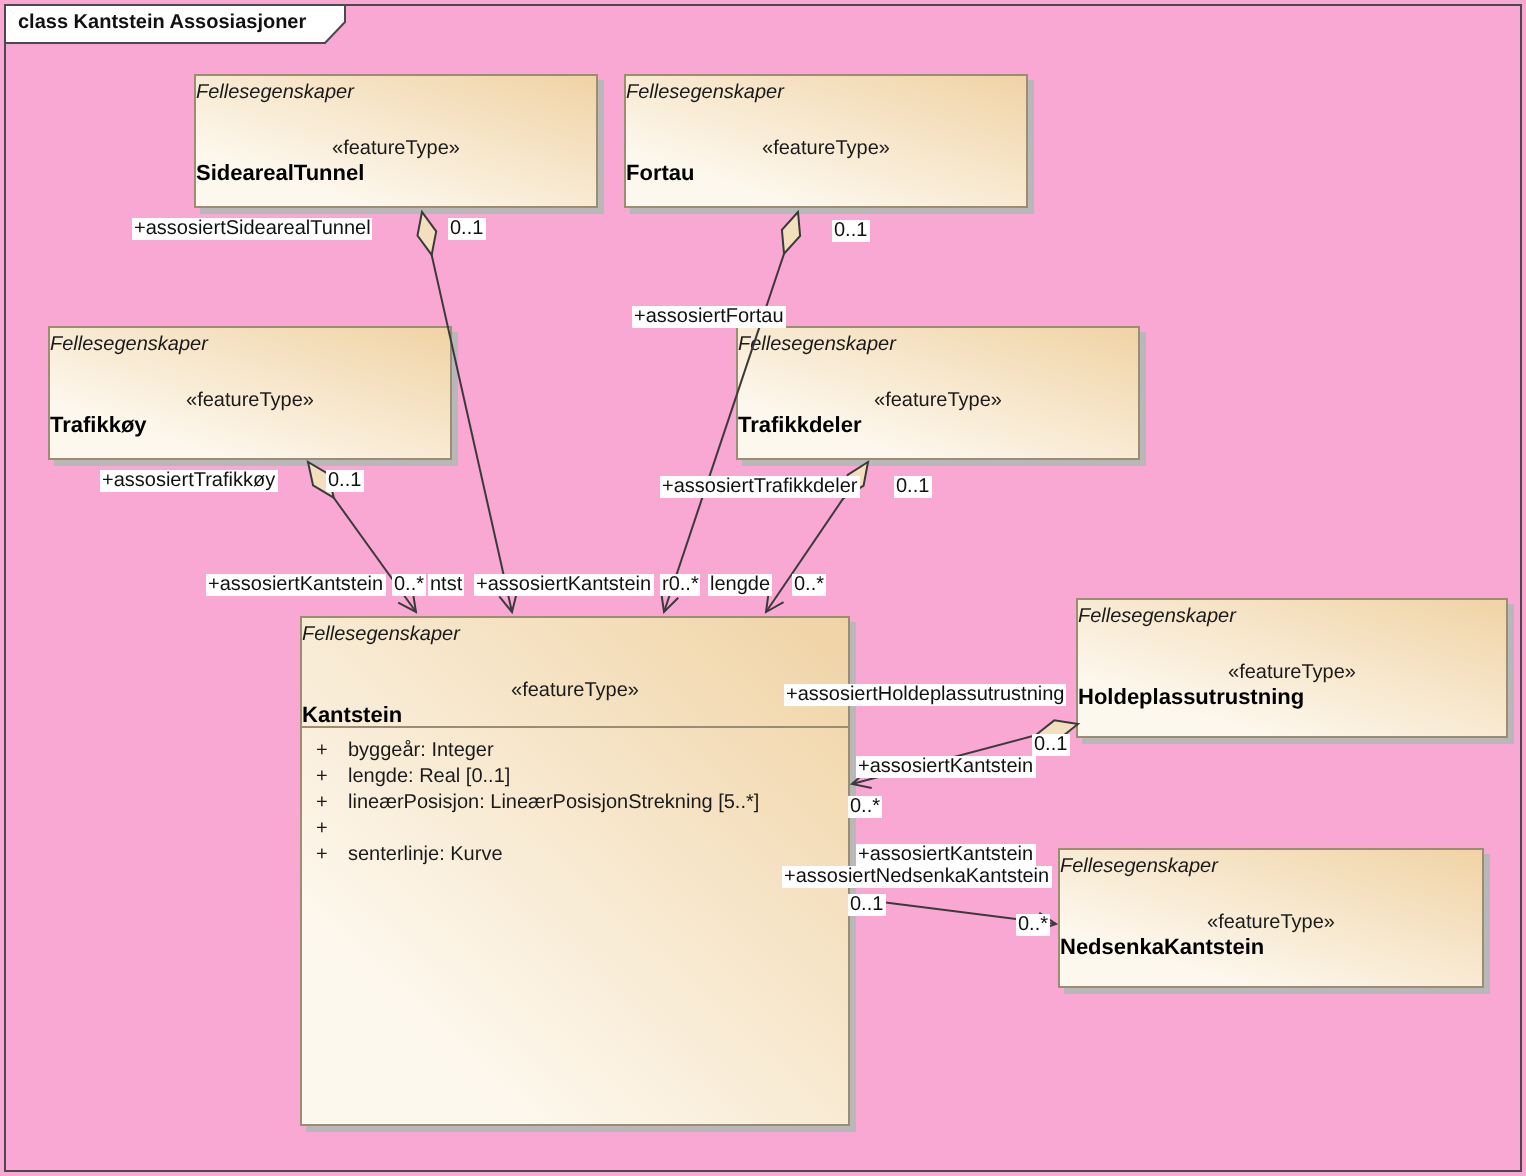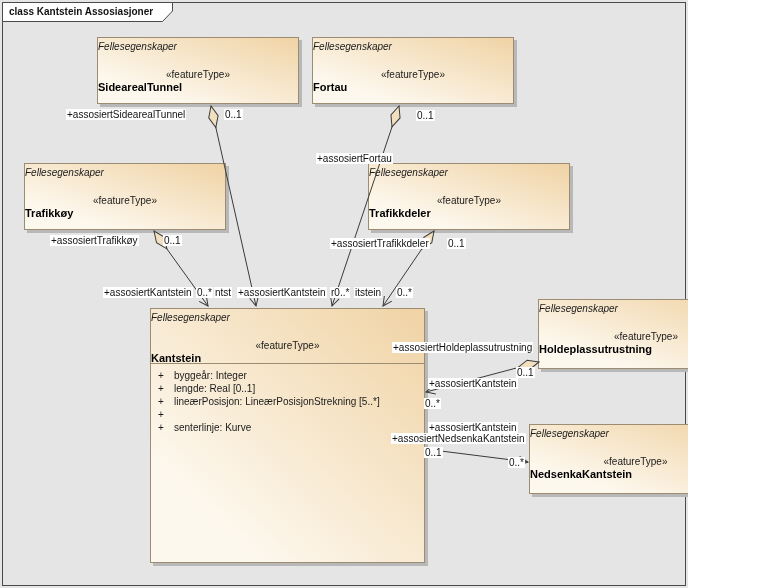--- a/index.html
+++ b/index.html
@@ -1,16 +1,16 @@
 <!DOCTYPE html>
 <html style="--box_fill_dark: #f0d3a5; --box_fill_light: #fdf8ee; --box_border: #9b8c72; --diamond_fill: #f2dfbe; --line: #3a3a3a; --shadow: #b8b8b8;"><head>
 <meta charset="utf-8">
 <style>
   html,body{margin:0;padding:0;background:#fff;}
-  .canvas{position:relative;width:688px;height:588px;background:#e5e5e5;
+  .canvas{position:relative;width:763px;height:588px;background:#f9a8d4;
           font-family:"Liberation Sans",sans-serif;overflow:hidden;}
   .frame{position:absolute;left:2px;top:2px;right:2px;bottom:2px;
          border:1px solid #4a4a4a;z-index:0;}
   .tab-svg{position:absolute;left:2px;top:2px;z-index:2;}
   .tab-text{position:absolute;left:9px;top:6px;font-size:10px;font-weight:bold;
             color:#111;z-index:3;white-space:nowrap;}
   .uml-class{position:absolute;box-sizing:border-box;z-index:1;
              border:1px solid var(--box_border);
              background:linear-gradient(to bottom left,var(--box_fill_dark),var(--box_fill_light) 80%);
              box-shadow:3px 3px 0 var(--shadow);}
@@ -124,21 +124,21 @@
   <span class="lbl" style="left:50px;top:235px;">+assosiertTrafikkøy</span>
   <span class="lbl" style="left:163px;top:235px;">0..1</span>
   <span class="lbl" style="left:330px;top:238px;">+assosiertTrafikkdeler</span>
   <span class="lbl" style="left:447px;top:238px;">0..1</span>
 
   <span class="lbl" style="left:103px;top:287px;">+assosiertKantstein</span>
   <span class="lbl" style="left:196px;top:287px;">0..*</span>
   <span class="lbl" style="left:214px;top:287px;">ntst</span>
   <span class="lbl" style="left:237px;top:287px;">+assosiertKantstein</span>
   <span class="lbl" style="left:330px;top:287px;">r0..*</span>
-  <span class="lbl" style="left:354px;top:287px;">itstein</span>
+  <span class="lbl" style="left:354px;top:287px;">lengde</span>
   <span class="lbl" style="left:396px;top:287px;">0..*</span>
 
   <span class="lbl" style="left:392px;top:342px;">+assosiertHoldeplassutrustning</span>
   <span class="lbl" style="left:516px;top:367px;">0..1</span>
   <span class="lbl" style="left:428px;top:378px;">+assosiertKantstein</span>
   <span class="lbl" style="left:424px;top:398px;">0..*</span>
   <span class="lbl" style="left:428px;top:422px;">+assosiertKantstein</span>
   <span class="lbl" style="left:391px;top:433px;">+assosiertNedsenkaKantstein</span>
   <span class="lbl" style="left:424px;top:447px;">0..1</span>
   <span class="lbl" style="left:508px;top:457px;">0..*</span>

